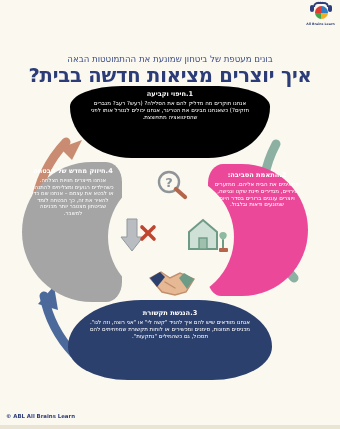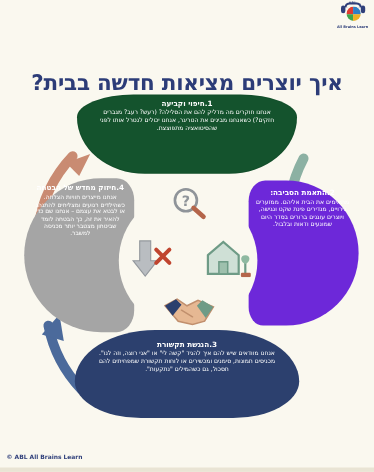--- a/index.html
+++ b/index.html
@@ -62,32 +62,32 @@
     font-weight:bold;text-align:center;line-height:1.12;
     color:#ffffff;
   }
   .seg .body{
     text-align:center;line-height:1.2;color:#ffffff;
   }
 
   
   #seg-top{
     left:62px;top:4px;width:200px;height:72px;
-    background:#14532d;
+    background:#000000;
     border-radius:100px 100px 120px 120px/40px 40px 100px 100px;
     padding:5px 16px 0;
     box-shadow:inset 0 0 0 1px rgba(0,0,0,.06);
   }
   #seg-top .head{font-size:6.6px;margin-bottom:2px;}
   #seg-top .body{font-size:5.5px;}
 
   
   #seg-right{
-    left:218px;top:82px;width:100px;height:132px;
-    background:#6d28d9;
+    left:200px;top:82px;width:100px;height:132px;
+    background:#ec4899;
     border-radius:16px 70px 70px 14px/20px 70px 70px 18px;
     padding:8px 8px 0 6px;
   }
   #seg-right .head{font-size:6.6px;margin-bottom:2px;}
   #seg-right .body{font-size:5.5px;}
 
   
   #seg-bottom{
     left:60px;top:218px;width:204px;height:80px;
     background:#2c406e;
@@ -142,20 +142,21 @@
         <div class="q q1"></div>
           <div class="q q2"></div>
         <div class="q q3"></div>
           <div class="q q4"></div>
       </div>
     </div>
     <div class="logo-text">All Brains Learn</div>
   </div>
 
   <div class="title">איך יוצרים מציאות חדשה בבית?</div>
+  <div class="subtitle">בונים מעטפת של ביטחון שמונעת את ההתמוטטות הבאה</div>
 
   <div class="stage">
 
     <svg class="ring" viewBox="0 0 324 318">
       <path d="M40 196 A120 118 0 0 1 58 60" fill="none" stroke="#c98b72" stroke-width="9" stroke-linecap="round"></path>
       <polygon points="52,66 74,58 64,78" fill="#c98b72"></polygon>
       <path d="M286 196 A120 118 0 0 1 268 62" fill="none" stroke="#7fa99a" stroke-width="9" stroke-linecap="round" opacity="0.9"></path>
       <path d="M36 214 A122 118 0 0 0 66 272" fill="none" stroke="#4b6a9b" stroke-width="9" stroke-linecap="round"></path>
       <polygon points="30,222 46,204 50,228" fill="#4b6a9b"></polygon>
     </svg>

